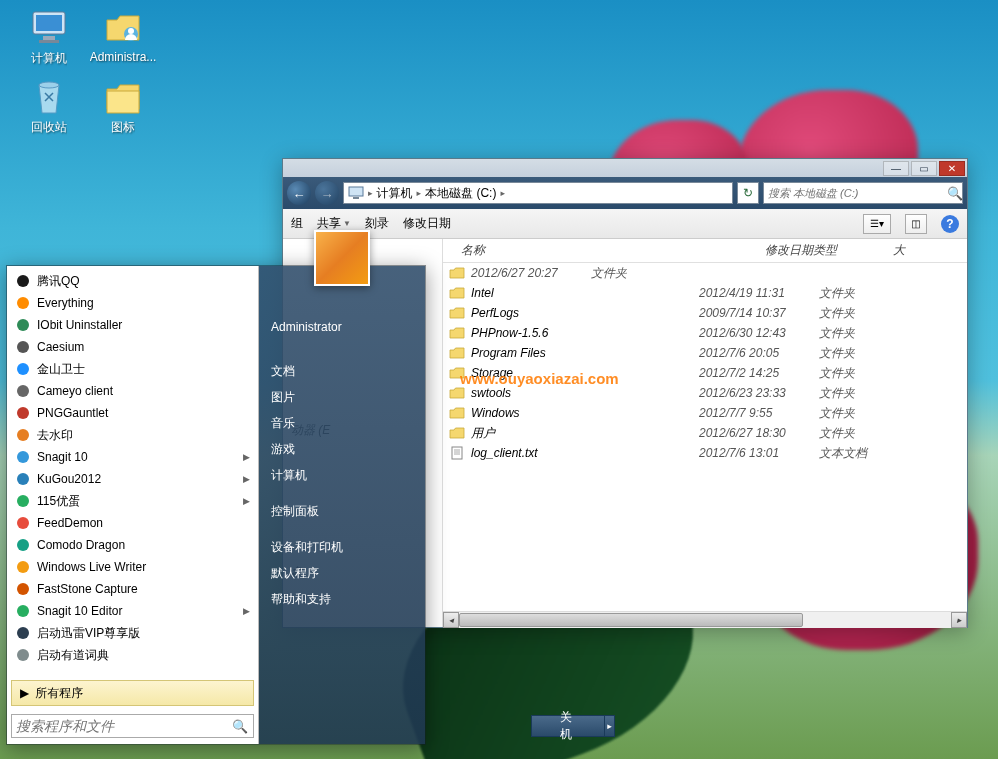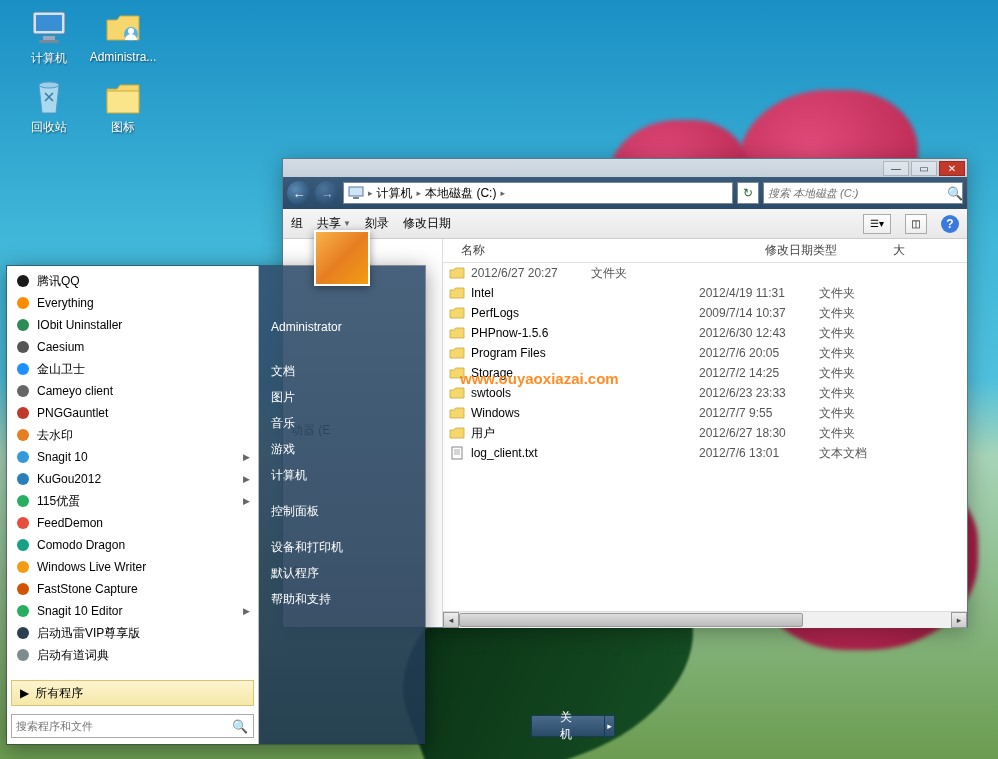--- a/index.html
+++ b/index.html
@@ -28,21 +28,21 @@
 .refresh-btn { width: 22px; height: 22px; background: #fff; border: 1px solid #7a8a9a; display: flex; align-items: center; justify-content: center; color: #2a6a3a; font-size: 12px; }
 .search-box { width: 200px; height: 22px; background: #fff; border: 1px solid #7a8a9a; display: flex; align-items: center; padding: 0 4px; gap: 36px; }
 .search-box input { flex: 1; border: none; outline: none; font-size: 11px; color: #888; font-style: italic; }
 .search-icon { color: #4a7aaa; font-size: 13px; }
 .ex-toolbar { height: 30px; background: linear-gradient(#f5f5f5, #e8e8e8); border-bottom: 1px solid #ccc; display: flex; align-items: center; padding: 0 8px; font-size: 12px; gap: 14px; }
 .tb-item { display: flex; align-items: center; gap: 2px; cursor: pointer; }
 .tb-drop { font-size: 8px; color: #666; }
 .tb-spacer { flex: 1; }
 .tb-view-btn { width: 28px; height: 20px; border: 1px solid #aaa; background: linear-gradient(#fff, #eee); display: flex; align-items: center; justify-content: center; font-size: 10px; }
 .tb-help { width: 18px; height: 18px; border-radius: 50%; background: #3a7adf; color: #fff; display: flex; align-items: center; justify-content: center; font-size: 12px; font-weight: bold; }
-.ex-body { display: flex; height: calc(100% - 80px); }
+.ex-body { display: flex; height: calc(100% - 80px); font-style: italic; }
 .ex-side { width: 160px; border-right: 1px solid #ddd; overflow: hidden; }
 .side-row-truncated { color: #333; padding-left: 8px; font-size: 12px; height: 22px; display: flex; align-items: center; }
 .ex-main { flex: 1; display: flex; flex-direction: column; }
 .ex-headers { height: 24px; border-bottom: 1px solid #e0e0e0; display: flex; align-items: center; font-size: 12px; color: #444; }
 .col-name { width: 250px; padding-left: 18px; }
 .col-date { width: 120px; text-align: right; }
 .col-type { width: 80px; }
 .col-size { flex: 1; }
 .ex-files { flex: 1; overflow: hidden; }
 .file-row { height: 20px; display: flex; align-items: center; font-size: 12px; padding-left: 6px; cursor: pointer; }
@@ -59,21 +59,21 @@
 .start-menu { position: absolute; top: 265px; left: 6px; width: 420px; height: 480px; display: flex; background: rgba(40,60,80,0.3); border: 1px solid rgba(0,0,0,0.3); box-shadow: 0 4px 20px rgba(0,0,0,0.4); }
 .sm-left { width: 252px; background: #fff; display: flex; flex-direction: column; border-right: 1px solid #bbb; }
 .sm-programs { flex: 1; overflow: hidden; padding-top: 4px; }
 .sm-prog { height: 22px; display: flex; align-items: center; padding: 0 8px; font-size: 12px; cursor: pointer; gap: 6px; }
 .sm-prog-icon { width: 16px; height: 16px; display: flex; align-items: center; justify-content: center; font-size: 13px; }
 .sm-prog-label { flex: 1; }
 .sm-prog-arrow { font-size: 9px; color: #666; }
 .sm-allprogs { height: 26px; margin: 2px 4px; background: linear-gradient(#fdf4d0, #f5e8a8); border: 1px solid #d4c576; display: flex; align-items: center; padding: 0 8px; font-size: 12px; gap: 6px; cursor: pointer; }
 .sm-search-wrap { padding: 6px 4px; background: #fff; }
 .sm-search { width: 100%; height: 24px; border: 1px solid #aaa; display: flex; align-items: center; padding: 0 4px; }
-.sm-search input { flex: 1; border: none; outline: none; font-size: 11px; color: #888; }
+.sm-search input { flex: 1; border: none; outline: none; font-size: 14px; color: #888; font-style: italic; }
 .sm-right { flex: 1; background: linear-gradient(180deg, rgba(50,80,110,0.85), rgba(30,55,80,0.85)); display: flex; flex-direction: column; padding-top: 48px; position: relative; }
 .sm-avatar { position: absolute; top: -36px; left: 50%; transform: translateX(-50%); width: 56px; height: 56px; border: 2px solid #fff; background: linear-gradient(135deg, #f9b24a, #e67e22, #f39c12); box-shadow: 0 2px 8px rgba(0,0,0,0.4); }
 .sm-right-item { height: 26px; display: flex; align-items: center; padding: 0 12px; font-size: 12px; color: #fff; cursor: pointer; }
 .sm-right-item.username { font-weight: normal; margin-bottom: 18px; }
 .sm-right-sep { height: 10px; }
 .sm-footer { position: absolute; bottom: 0; left: 252px; right: 0; height: 36px; display: flex; align-items: center; justify-content: flex-start; padding-left: 12px; gap: 8px; }
 .sm-shutdown { height: 22px; padding: 0 28px; background: linear-gradient(#4a6a8a, #2a4a6a); border: 1px solid #1a3a5a; color: #fff; font-size: 12px; display: flex; align-items: center; gap: 6px; cursor: pointer; }
 .sm-shutdown-arrow { width: 14px; height: 22px; background: linear-gradient(#4a6a8a, #2a4a6a); border: 1px solid #1a3a5a; border-left: none; color: #fff; font-size: 9px; display: flex; align-items: center; justify-content: center; }
 .shield-icon { width: 14px; height: 14px; background: conic-gradient(#ff5722 0deg 90deg, #4caf50 90deg 180deg, #2196f3 180deg 270deg, #ffc107 270deg 360deg); border-radius: 0 0 50% 50%; }
 svg { display: block; }

